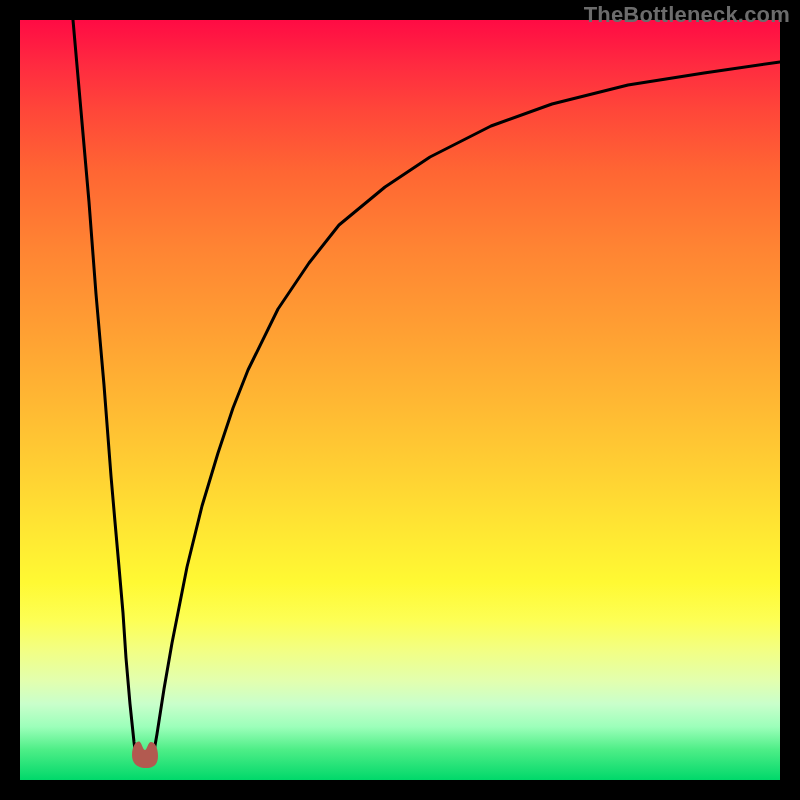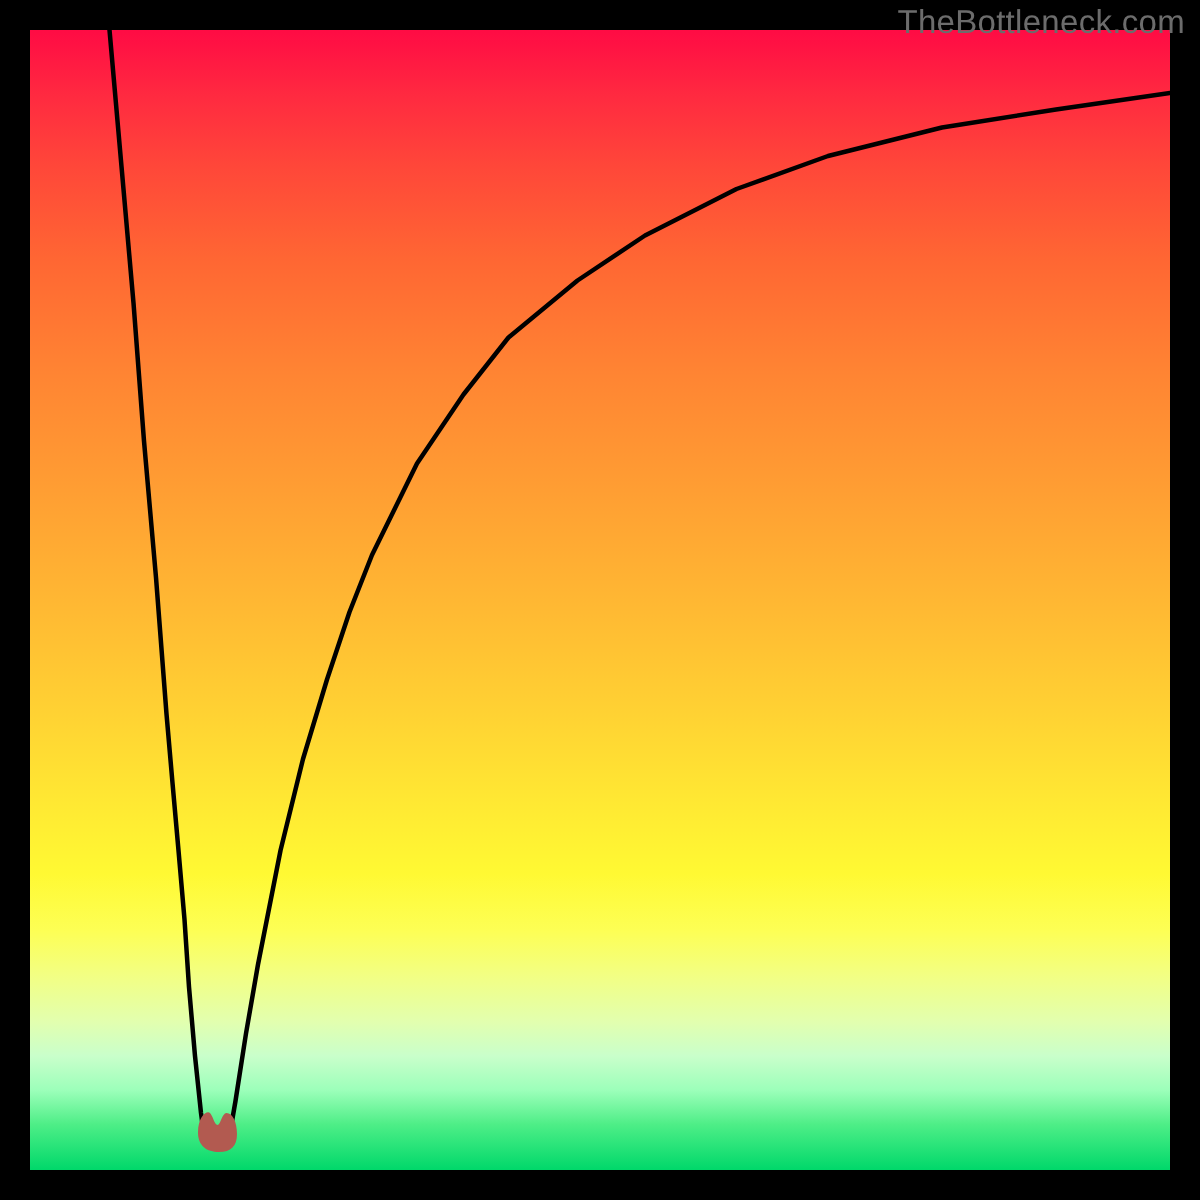--- a/index.html
+++ b/index.html
@@ -60,21 +60,21 @@
   .dip-blob {
     fill: #b25a50;
     stroke: none;
   }
   .watermark {
     position: absolute;
     top: 2px;
     right: 10px;
     color: #6c6c6c;
     font-size: 22px;
-    font-weight: 400;
+    font-weight: 700;
     letter-spacing: 0.2px;
     text-align: right;
   }
 </style>
 </head>
 <body>
 
 <div class="frame">
 
   <div class="plot-area">

